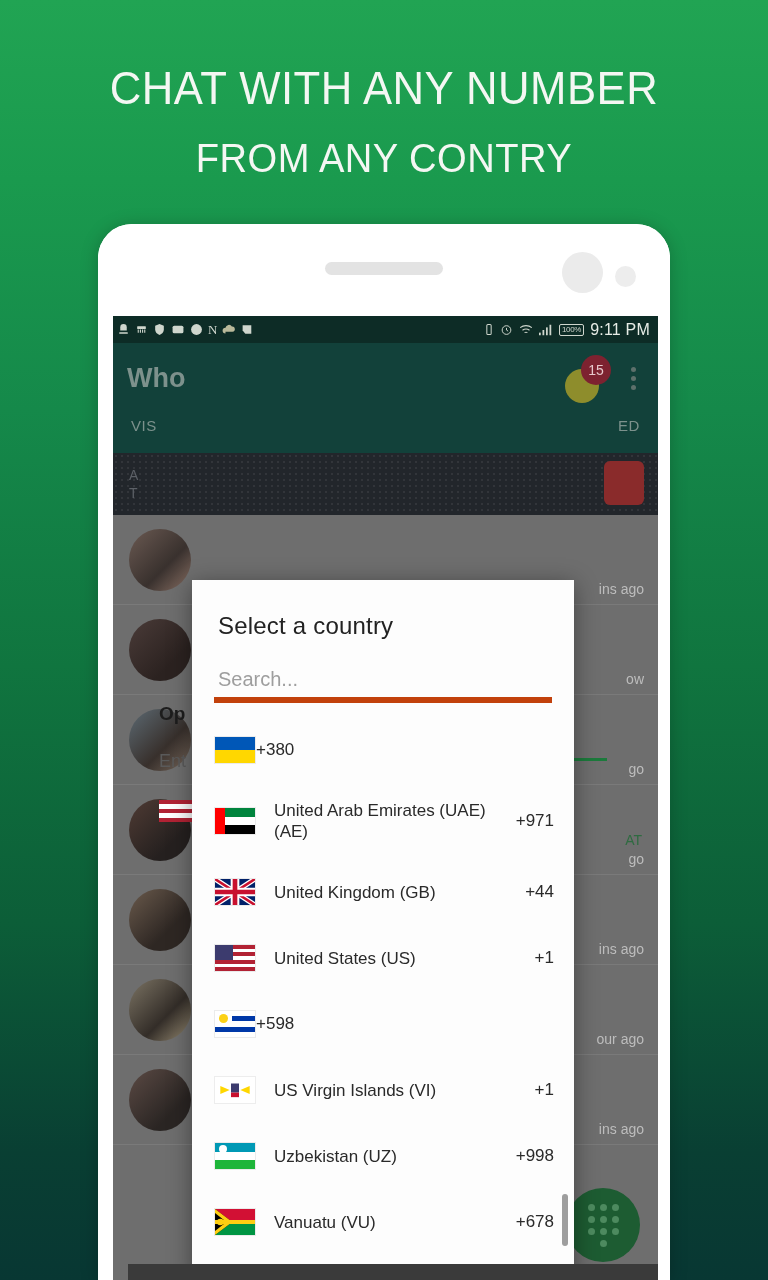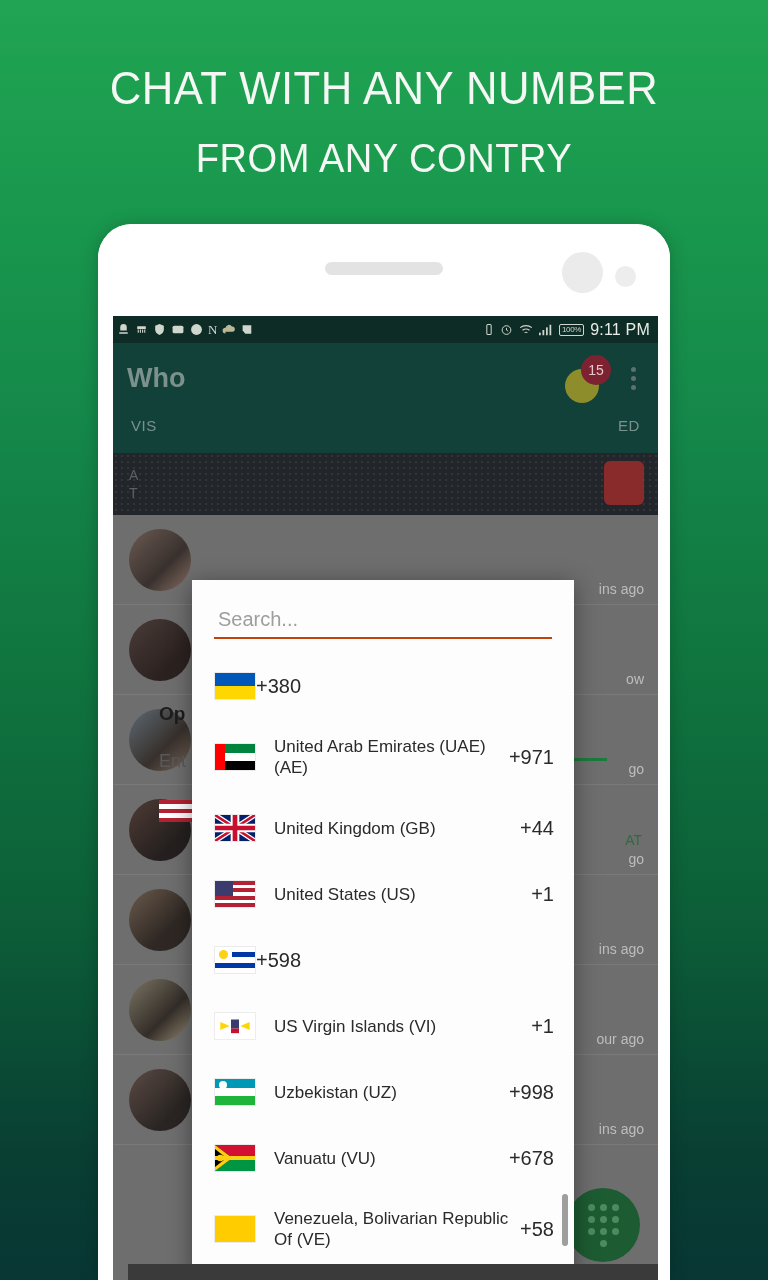--- a/index.html
+++ b/index.html
@@ -174,21 +174,21 @@
     display: flex; flex-direction: column;
     overflow: hidden;
   }
   .dlg-title {
     font-size: 24px; color: #222; padding: 32px 26px 0 26px;
     letter-spacing: 0.2px;
   }
   .dlg-search-wrap { padding: 26px 22px 0 22px; }
   .dlg-search {
     width: 100%; border: none; outline: none;
-    border-bottom: 2px solid #c2410c;
+    border-bottom: 6px solid #c2410c;
     font-size: 20px; color: #9b9b9b; padding: 2px 4px 6px 4px;
     font-family: "Liberation Sans", sans-serif;
     background: transparent;
   }
   .dlg-search::placeholder { color: #9e9e9e; }
   .dlg-list {
     flex: 1; margin-top: 14px; overflow: hidden; position: relative;
   }
   .c-row {
     display: flex; align-items: center;
@@ -197,21 +197,21 @@
   }
   .c-flag {
     width: 42px; height: 28px; flex-shrink: 0;
     border: 0.5px solid rgba(0,0,0,0.07);
     position: relative; overflow: hidden;
   }
   .c-name {
     flex: 1; font-size: 17px; color: #2a2a2a;
     line-height: 21px; padding: 0 10px 0 18px;
   }
-  .c-code { font-size: 20px; color: #2a2a2a; white-space: nowrap; }
+  .c-code { font-size: 17px; color: #2a2a2a; white-space: nowrap; }
   .c-row.tall { height: 76px; }
   .scrollbar {
     position: absolute; right: 6px; bottom: 34px;
     width: 6px; height: 52px; border-radius: 3px; background: #9e9e9e;
   }
   .nav-strip {
     position: absolute; left: 15px; bottom: 0; width: 545px; height: 16px;
     background: #3a3a3a; z-index: 20;
   }
 
@@ -397,20 +397,21 @@
             <i></i>
             <i></i>
           <i class="center"></i>
         </span>
       </div>
     </div>
 
     <div class="nav-strip"></div>
 
     <div class="dialog">
+      <div class="dlg-title">Select a country</div>
       <div class="dlg-search-wrap">
         <input class="dlg-search" type="text" placeholder="Search..." style="">
       </div>
 
       <div class="dlg-list">
 
         <div class="c-row">
           <span class="c-flag">
             <span class="f-stripes-h">
                 <span style="background:#0057b7"></span>

